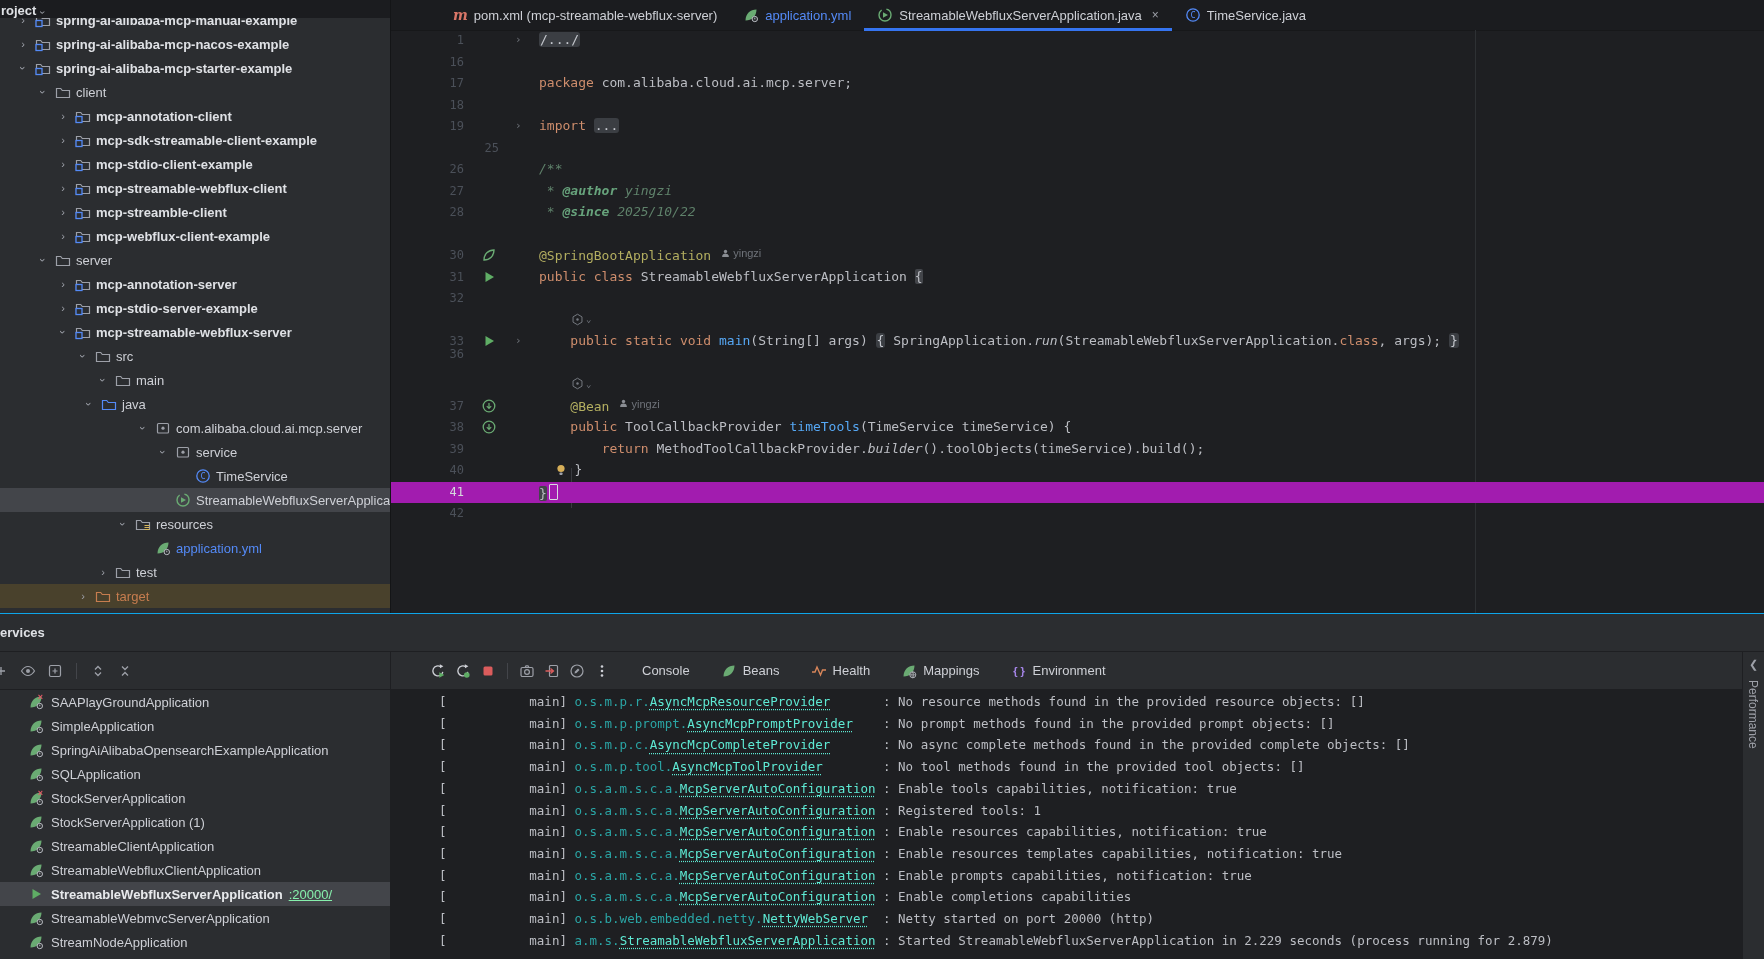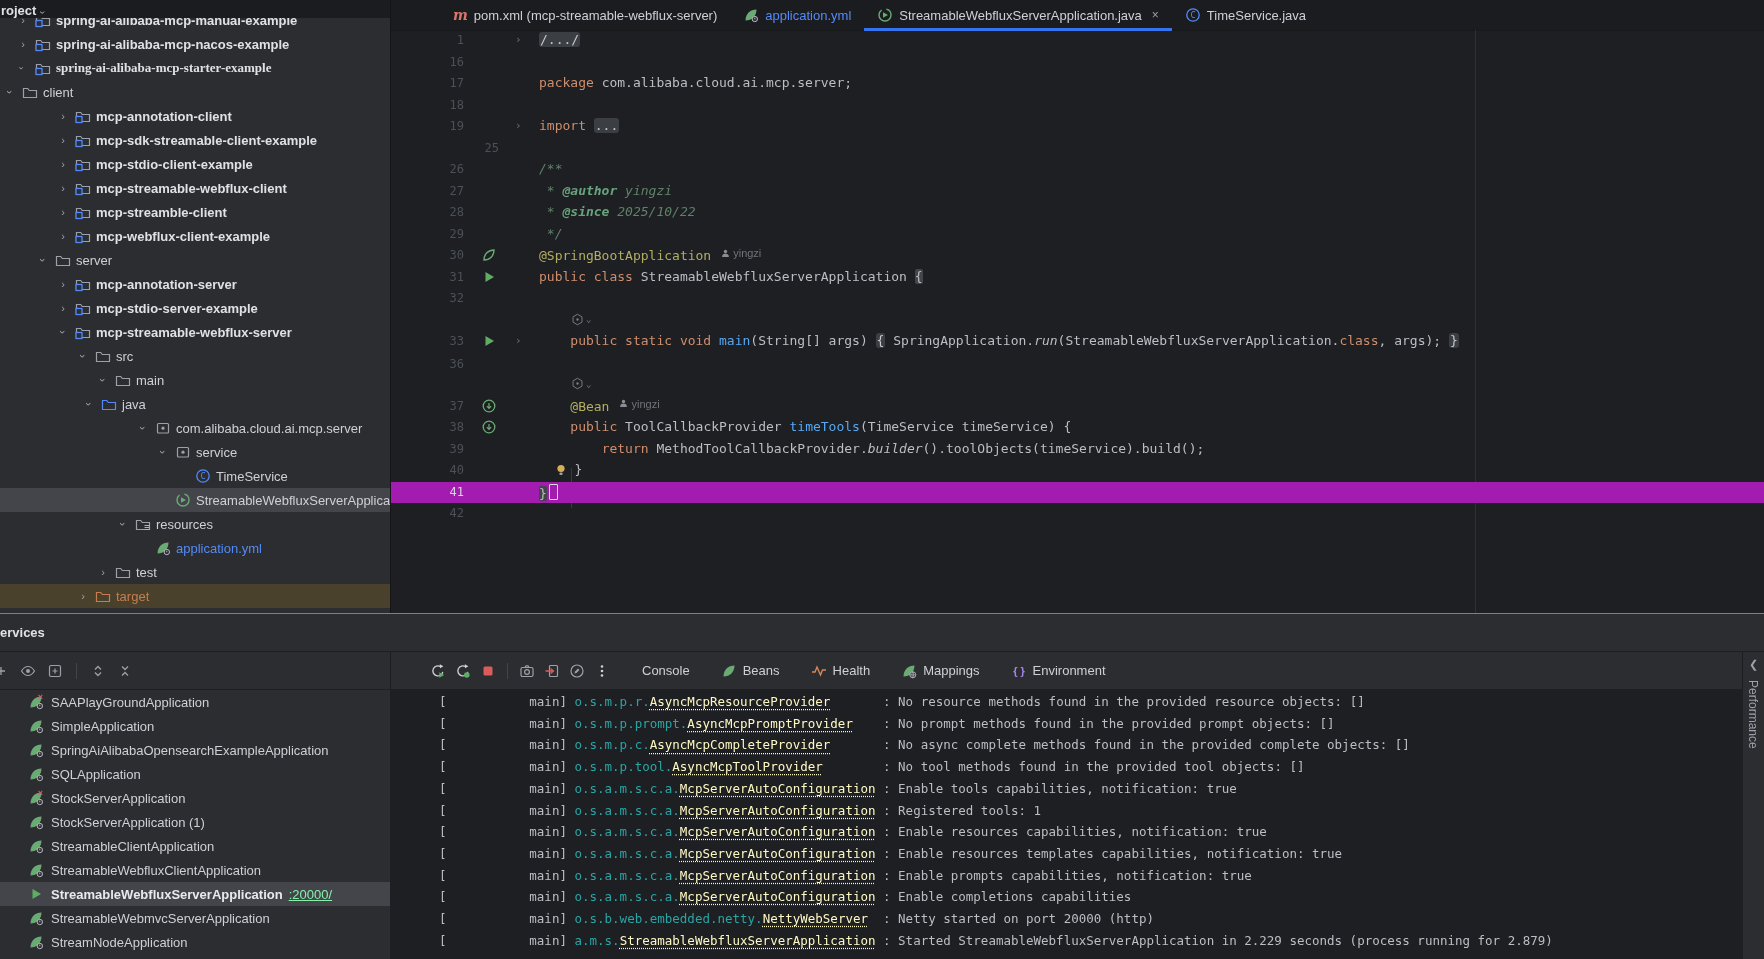--- a/index.html
+++ b/index.html
@@ -63,21 +63,21 @@
   .sicon{width:18px;height:16px;margin-left:28px;margin-right:5px;flex:none}
   .sname{color:#ced0d6}
   .srow.sel .sname{font-weight:bold;color:#e8eaed}
   .slink{color:#86efac;text-decoration:underline;margin-left:6px}
   #console-pane{left:391px;top:0;right:21px;bottom:0;background:#1e1f22}
   #console-toolbar{background:#2b2d30;padding-left:38px;gap:7px}
   .ctab{display:flex;align-items:center;gap:6px;color:#ced0d6;margin-left:24px}
   #console-out{position:absolute;top:38px;left:0;right:0;bottom:0;font-family:"DejaVu Sans Mono",monospace;font-size:12.5px;line-height:21.7px;padding:1px 0 0 48px;color:#bcbec4}
   .cline{white-space:pre}
   .logpkg{color:#2aa5a5}
-  .logcls{color:#fef9c3;text-decoration:underline dotted;text-underline-offset:3px}
+  .logcls{color:#5eead4;text-decoration:underline dotted;text-underline-offset:3px}
   #perf-strip{right:0;top:0;width:21px;bottom:0;background:#2b2d30;border-left:1px solid #1e1f22}
   #perf-chev{position:absolute;top:6px;left:0;right:0;text-align:center;color:#9da0a8;font-size:11px}
   #perf-label{position:absolute;top:28px;left:3px;writing-mode:vertical-rl;color:#9da0a8;font-size:12px}
 </style>
 </head>
 <body>
 
 <div id="project-panel" class="abs">
   <div id="project-header" class="abs">
     <span>roject</span>
@@ -97,31 +97,31 @@
       <div class="trow" style="padding-left: 13px;">
         <span class="tchev">›</span>
         <span class="ticon">
           <svg width="16" height="16" viewBox="0 0 16 16">
             <path d="M1.5 4.5h4.2l1.6 2h7.2v7H1.5z" fill="none" stroke="#9da0a8" stroke-width="1.2"></path>
             <rect x="1" y="8.5" width="6" height="6" fill="#2b2d30" stroke="#548af7" stroke-width="1.3"></rect>
           </svg>
         </span>
         <span class="tlabel bold">spring-ai-alibaba-mcp-nacos-example</span>
       </div>
-      <div class="trow" style="padding-left: 13px; font-family: Liberation Serif, serif;">
+      <div class="trow" style="padding-left: 13px;">
         <span class="tchev open">›</span>
         <span class="ticon">
           <svg width="16" height="16" viewBox="0 0 16 16">
             <path d="M1.5 4.5h4.2l1.6 2h7.2v7H1.5z" fill="none" stroke="#9da0a8" stroke-width="1.2"></path>
             <rect x="1" y="8.5" width="6" height="6" fill="#2b2d30" stroke="#548af7" stroke-width="1.3"></rect>
           </svg>
         </span>
         <span class="tlabel bold">spring-ai-alibaba-mcp-starter-example</span>
       </div>
-      <div class="trow" style=" align-items: center;">
+      <div class="trow" style="padding-left: 33px; align-items: center;">
         <span class="tchev open">›</span>
         <span class="ticon">
           <svg width="16" height="16" viewBox="0 0 16 16">
             <path d="M1.5 4.5h4.2l1.6 2h7.2v7H1.5z" fill="none" stroke="#9da0a8" stroke-width="1.2"></path>
           </svg>
         </span>
         <span class="tlabel">client</span>
       </div>
       <div class="trow" style="padding-left: 53px;">
         <span class="tchev">›</span>
@@ -400,24 +400,20 @@
         <span class="lnum">26</span>
         <span class="ctext"><span class="doc">/**</span></span>
       </div>
       <div class="crow" style="top: 150.5px;">
         <span class="lnum">27</span>
         <span class="ctext"><span class="doc"> * </span><span class="doctag">@author </span><span class="doc">yingzi</span></span>
       </div>
       <div class="crow" style="top: 172px;">
         <span class="lnum">28</span>
         <span class="ctext"><span class="doc"> * </span><span class="doctag">@since </span><span class="doc">2025/10/22</span></span>
-      </div>
-      <div class="crow" style="top: 193.5px;">
-        <span class="lnum">29</span>
-        <span class="ctext"><span class="doc"> */</span></span>
       </div>
       <div class="crow" style="top: 215px;">
         <span class="lnum">30</span>
         <span class="gicon"><svg width="16" height="16" viewBox="0 0 16 16">
             <path d="M3 13C3 7.2 7.2 3 13 3 13 8.8 8.8 13 3 13Z" fill="none" stroke="#6aab73" stroke-width="1.4"></path>
           </svg></span>
         <span class="ctext"><span class="ann">@SpringBootApplication</span><span class="hint"><svg width="9" height="11" viewBox="0 0 16 16">
               <circle cx="8" cy="4.5" r="3" fill="#8a8d93"></circle>
               <path d="M2 14a6 6 0 0 1 12 0Z" fill="#8a8d93"></path>
             </svg><span>yingzi</span></span></span>
@@ -443,21 +439,21 @@
         </span>
       </div>
       <div class="crow" style="top: 301px;">
         <span class="lnum">33</span>
         <span class="gicon"><svg width="16" height="16" viewBox="0 0 16 16">
             <path d="M4.5 3 13 8 4.5 13Z" fill="#5fad65"></path>
           </svg></span>
         <span class="gfold">›</span>
         <span class="ctext"><span class="txt">    </span><span class="kw">public static void </span><span class="mth">main</span><span class="txt">(String[] args) </span><span class="fold">{</span><span class="txt"> SpringApplication.</span><span class="ital">run</span><span class="txt">(StreamableWebfluxServerApplication.</span><span class="kw">class</span><span class="txt">, args); </span><span class="fold">}</span></span>
       </div>
-      <div class="crow" style="top: 324px;">
+      <div class="crow" style="top: 314px;">
         <span class="lnum">36</span>
         <span class="ctext"></span>
       </div>
       <div class="crow" style="top: 344px;">
         <span class="inlay-ic">
           <svg width="13" height="13" viewBox="0 0 16 16">
             <path d="M8 1.5 13.5 4.75v6.5L8 14.5 2.5 11.25v-6.5Z" fill="none" stroke="#767a82" stroke-width="1.2"></path>
             <circle cx="8" cy="8" r="1.5" fill="#767a82"></circle>
           </svg>
           <span>⌄</span>

